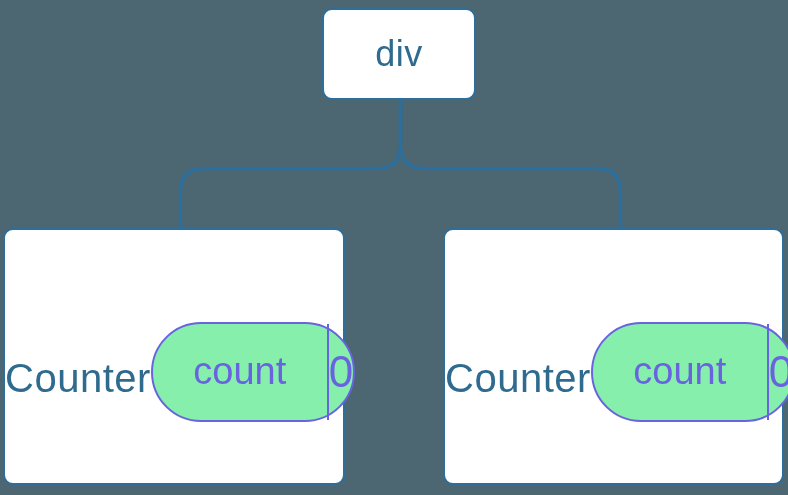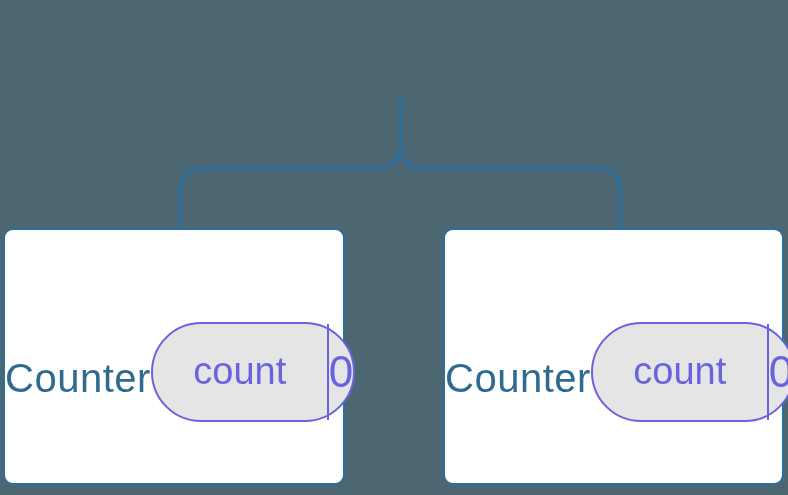--- a/index.html
+++ b/index.html
@@ -65,21 +65,21 @@
   }
   .state-pill {
     margin-top: 30px;
     width: 270px;
     height: 100px;
     border: 2px solid var(--purple, #6A63DF);
     border-radius: 50px;
     box-sizing: border-box;
     display: flex;
     align-items: stretch;
-    background: #e5e5e5;
+    background: #86efac;
   }
   .state-key-cell {
     flex: 0 0 174px;
     display: flex;
     align-items: center;
     justify-content: center;
     border-right: 2px solid var(--purple, #6A63DF);
   }
   .state-value-cell {
     flex: 1;
@@ -99,20 +99,23 @@
 </head>
 <body>
 
 <div class="stage">
 
   <svg class="connectors" viewBox="0 0 788 495" xmlns="http://www.w3.org/2000/svg">
     <path d="M 400.5 98 L 400.5 145 Q 400.5 168.5 377 168.5 L 204 168.5 Q 180.5 168.5 180.5 192 L 180.5 230" fill="none" stroke="#2C6E9C" stroke-width="3.4"></path>
     <path d="M 400.5 98 L 400.5 145 Q 400.5 168.5 424 168.5 L 597 168.5 Q 620.5 168.5 620.5 192 L 620.5 230" fill="none" stroke="#2C6E9C" stroke-width="3.4"></path>
   </svg>
 
+  <div class="root-node">
+    <span class="label">div</span>
+  </div>
 
   <div class="counter-card left">
     <div class="counter-title">Counter</div>
     <div class="state-pill">
       <div class="state-key-cell">
         <span class="state-key">count</span>
       </div>
       <div class="state-value-cell">
         <span class="state-value">0</span>
       </div>

